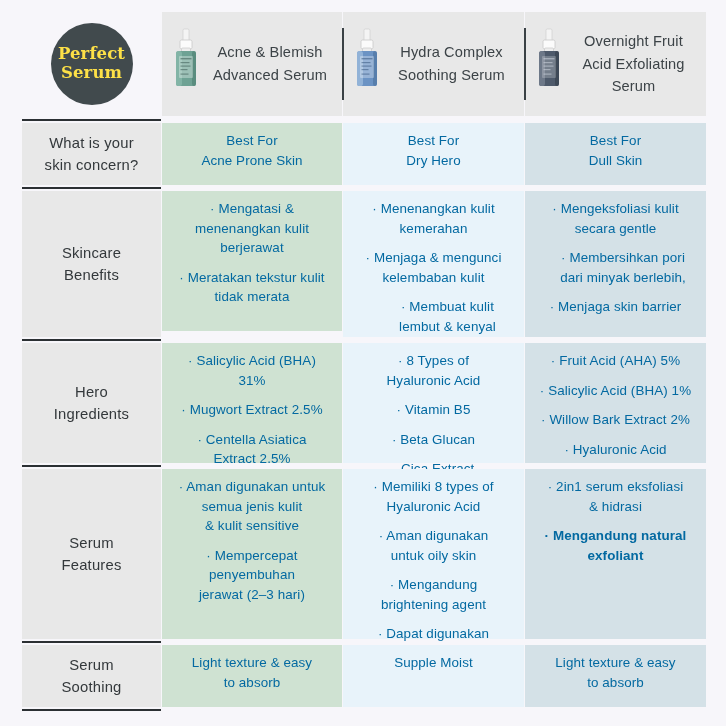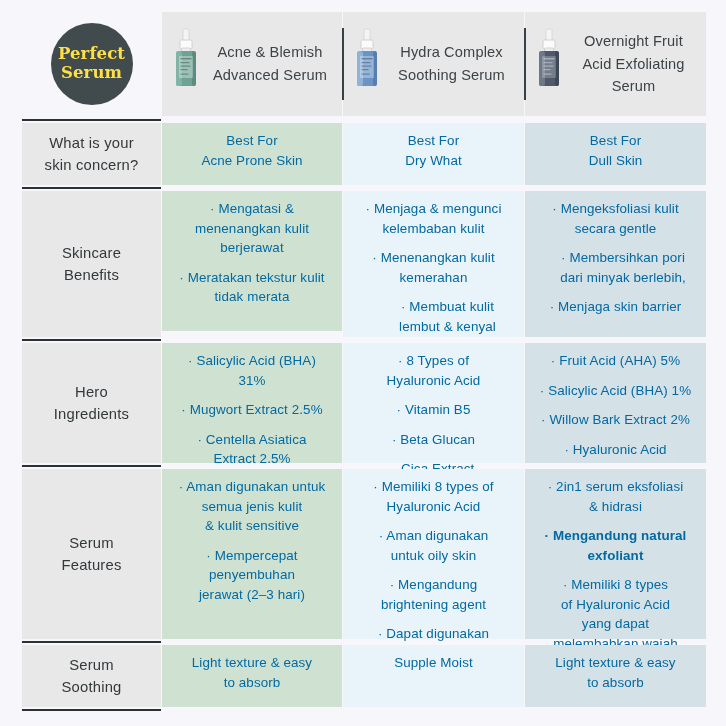--- a/index.html
+++ b/index.html
@@ -254,21 +254,21 @@
         <span>What is your</span>
         <span>skin concern?</span>
       </div>
     </div>
     <div class="data-cell c1 bestfor" style="height:62px">
       <span class="top">Best For</span>
       <span class="bot">Acne Prone Skin</span>
     </div>
     <div class="data-cell c2 bestfor" style="height:62px">
       <span class="top">Best For</span>
-      <span class="bot">Dry What</span>
+      <span class="bot">Dry Hero</span>
     </div>
     <div class="data-cell c3 bestfor" style="height:62px">
       <span class="top">Best For</span>
       <span class="bot">Dull Skin</span>
     </div>
 
     <div class="rowgap"></div>
 
     <div class="lbl-cell" style="height:146px">
       <div>
@@ -277,24 +277,24 @@
       </div>
     </div>
     <div class="data-cell c1" style="height:140px">
       <div class="item" style="white-space: pre-line;">· Mengatasi &amp;
 menenangkan kulit
 berjerawat</div>
       <div class="item" style="white-space: pre-line;">· Meratakan tekstur kulit
 tidak merata</div>
     </div>
     <div class="data-cell c2" style="height:146px">
+      <div class="item" style="white-space: pre-line;">· Menenangkan kulit
+kemerahan</div>
       <div class="item" style="white-space: pre-line;">· Menjaga &amp; mengunci
 kelembaban kulit</div>
-      <div class="item" style="white-space: pre-line;">· Menenangkan kulit
-kemerahan</div>
       <div class="item" style="white-space: pre-line; margin-left: 28px;">· Membuat kulit
 lembut &amp; kenyal</div>
     </div>
     <div class="data-cell c3" style="height:146px">
       <div class="item" style="white-space: pre-line;">· Mengeksfoliasi kulit
 secara gentle</div>
       <div class="item" style="white-space: pre-line; margin-left: 15px;">· Membersihkan pori
 dari minyak berlebih,</div>
       <div class="item">· Menjaga skin barrier</div>
     </div>
@@ -351,24 +351,20 @@
       <div class="item" style="white-space: pre-line;">· Mengandung
 brightening agent</div>
       <div class="item" style="white-space: pre-line;">· Dapat digunakan
 untuk base makeup</div>
     </div>
     <div class="data-cell c3" style="height:170px">
       <div class="item" style="white-space: pre-line;">· 2in1 serum eksfoliasi
 &amp; hidrasi</div>
       <div class="item" style="white-space: pre-line; font-weight: bold;">· Mengandung natural
 exfoliant</div>
-      <div class="item" style="white-space: pre-line;">· Memiliki 8 types
-of Hyaluronic Acid
-yang dapat
-melembabkan wajah</div>
     </div>
 
     <div class="rowgap"></div>
 
     <div class="lbl-cell" style="height:62px">
       <div>
         <span>Serum</span>
         <span>Soothing</span>
       </div>
     </div>

